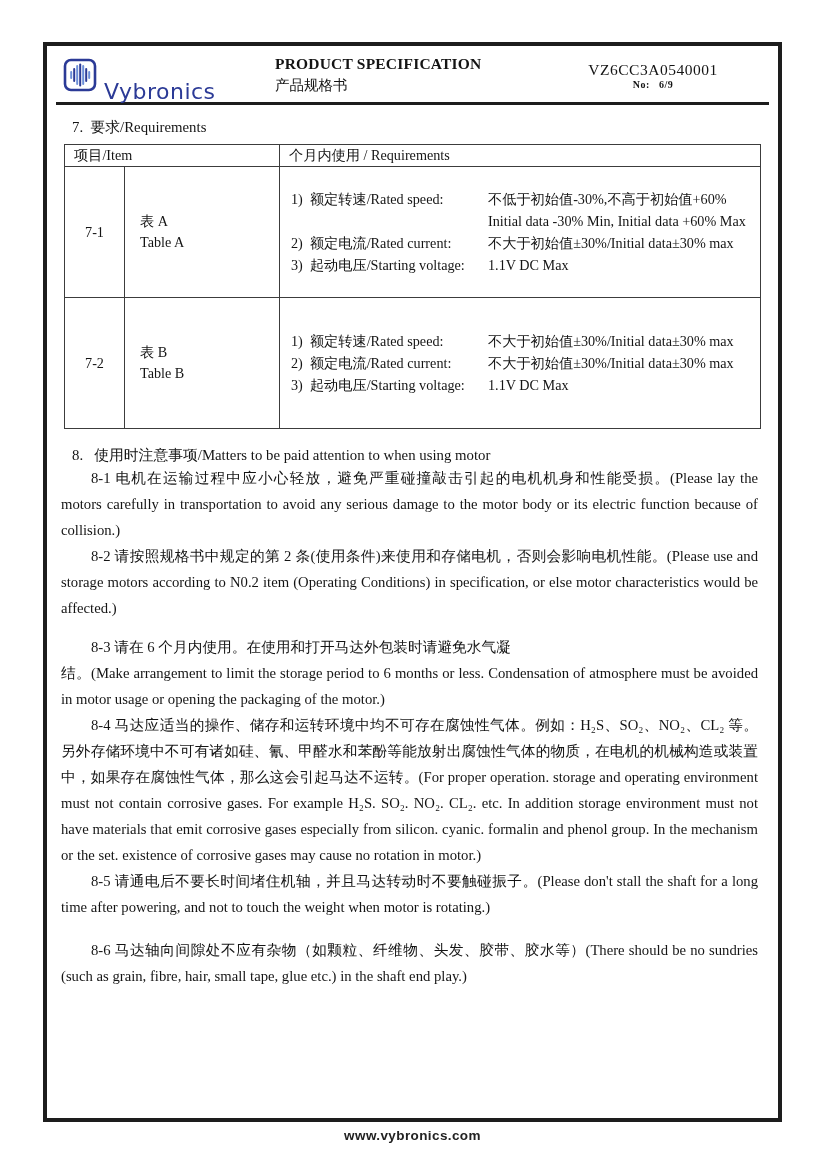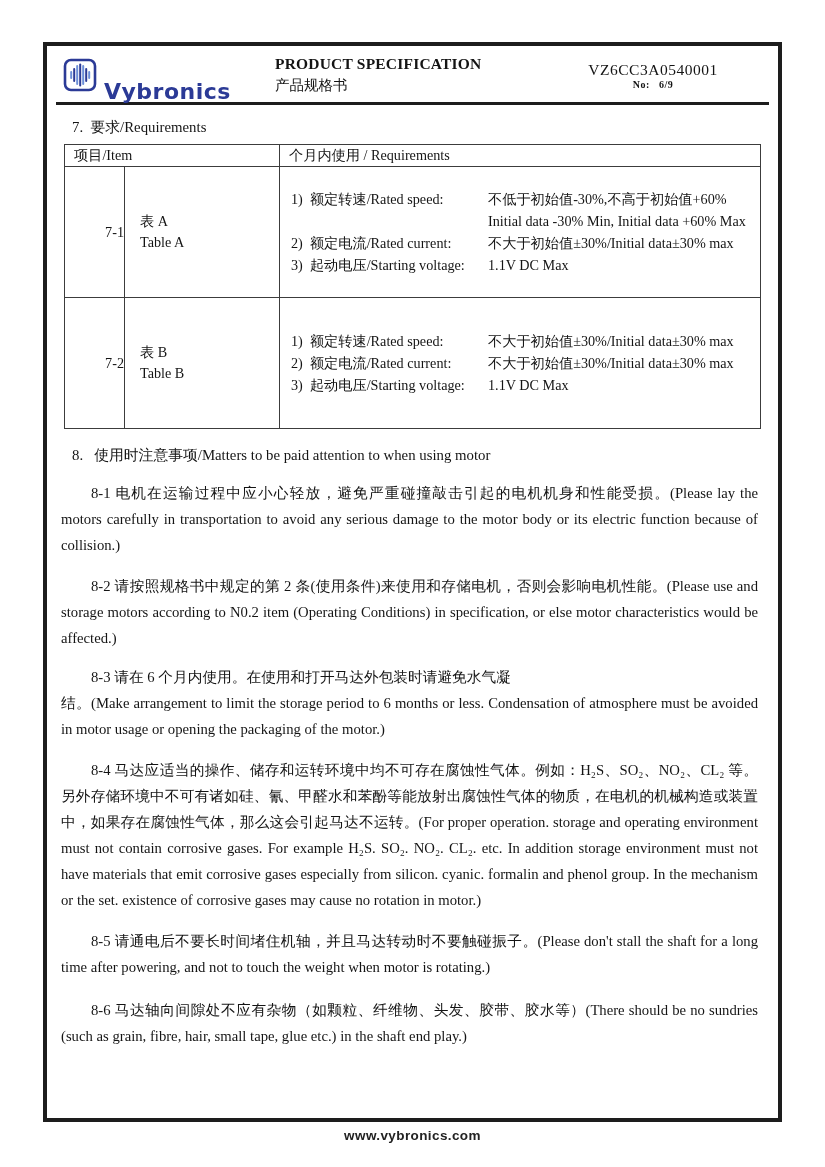--- a/index.html
+++ b/index.html
@@ -10,49 +10,49 @@
     margin:0 auto; overflow:hidden;
   }
   .frame {
     position:absolute; left:43px; top:42px; width:739px; height:1080px;
     border:4px solid #1d1d1d; background:#fff;
   }
   
   .header { display:flex; align-items:center; height:56px; padding:2px 6px 0 6px; }
   .logo-wrap { width:222px; display:flex; align-items:center; gap:7px; padding-left:10px; }
   .logo-icon svg { display:block; }
-  .logo-word { font-family:"DejaVu Sans",sans-serif; font-weight:bold; font-size:22px;
+  .logo-word { font-family:"DejaVu Sans",sans-serif; font-weight:normal; font-size:22px;
                color:#2b3a96; letter-spacing:0.5px;margin-top:33px; }
   .title-wrap { flex:1; }
   .title-en { font-weight:bold; font-size:15.5px; letter-spacing:0.2px; }
   .title-zh { font-size:14.5px; margin-top:3px; }
   .num-wrap { width:238px; text-align:center; }
   .doc-number { font-size:15.5px; letter-spacing:0.5px; }
   .page-no { font-weight:bold; font-size:10px; letter-spacing:0.5px;text-align:center; }
   .header-rule { height:3px; background:#1d1d1d; margin:0 9px; }
   
   .bodyc { padding:13px 20px 0 14px; }
   .sec-heading { font-size:14.8px; margin-left:11px; }
   
   table.req-table { border-collapse:collapse; width:696px; margin:7px 0 0 3px;
                     table-layout:fixed; }
   .req-table th, .req-table td { border:1.2px solid #3c3c3c; font-size:14.2px;
                     font-weight:normal; vertical-align:middle; }
   .req-table th { text-align:left; height:22px; padding:1px 9px; }
   .body-row td { height:131px; }
-  .cell-id { text-align:right; }
+  .cell-id { text-align:center; }
   .cell-item { padding-left:15px; line-height:1.5; }
   .cell-req { padding:6px 4px 6px 11px; }
   .req-line { display:flex; line-height:1.55; }
   .req-label { width:197px; flex:none; }
   .req-value { flex:1; }
   
   .sec8 { margin-top:17px; }
   .para { font-size:14.7px; line-height:1.77; text-align:justify;
-          text-indent:30px; margin-top:15px; }
+          text-indent:30px; }
   .para.tight { margin-top:13px; }
   
   .footer { position:absolute; left:0; top:1128px; width:100%; text-align:center;
             font-family:"Liberation Sans","DejaVu Sans",sans-serif;
             font-weight:bold; font-size:13.5px; color:#222; letter-spacing:0.4px; }
 </style>
 </head>
 <body>
 
 <div class="page">

